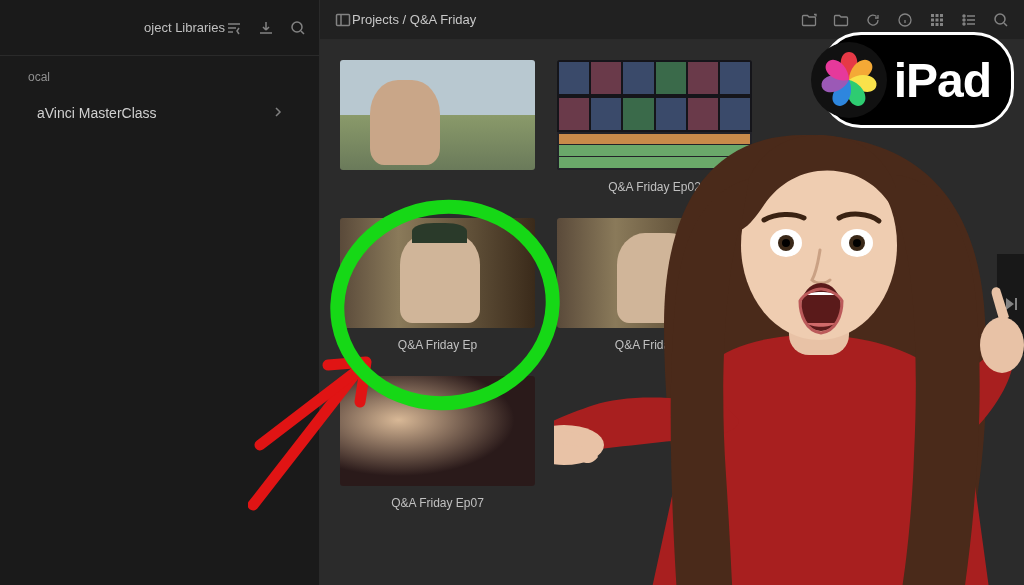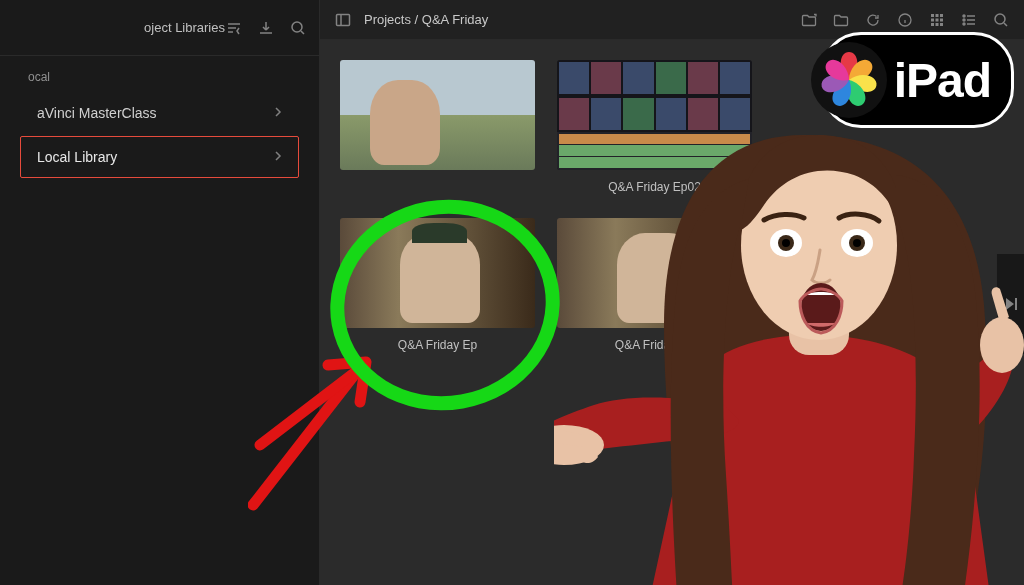--- a/index.html
+++ b/index.html
@@ -89,21 +89,20 @@
       display: flex;
       align-items: center;
       justify-content: space-between;
       padding: 8px 14px;
       border-bottom: 1px solid #2a2a2a;
       height: 40px;
     }
     .main-header-left {
       display: flex;
       align-items: center;
-      gap: 12px;
     }
     .breadcrumb {
       font-size: 13px;
       color: #c8c8c8;
     }
     .main-header-right {
       display: flex;
       gap: 14px;
       align-items: center;
     }
@@ -295,28 +294,20 @@
             <circle cx="7" cy="7" r="5"></circle>
               <path d="M11 11l3 3"></path>
           </svg>
         </span>
       </div>
     </div>
     <div class="sidebar-section">
       <div class="section-label">ocal</div>
       <div class="sidebar-item">
         <span>aVinci MasterClass</span>
-        <span class="chevron">
-          <svg width="8" height="12" viewBox="0 0 8 12" fill="none" stroke="currentColor" stroke-width="1.5">
-              <path d="M2 2l4 4-4 4"></path>
-            </svg>
-        </span>
-      </div>
-      <div class="sidebar-item selected">
-        <span>Local Library</span>
         <span class="chevron">
           <svg width="8" height="12" viewBox="0 0 8 12" fill="none" stroke="currentColor" stroke-width="1.5">
               <path d="M2 2l4 4-4 4"></path>
             </svg>
         </span>
       </div>
     </div>
   </div>
 
   <div class="main">
@@ -432,20 +423,24 @@
         <div class="project-card">
           <div class="thumbnail scene-indoor"></div>
           <div class="project-title">Q&amp;A Friday Ep</div>
         </div>
 
         <div class="project-card" style="visibility:hidden">
           <div class="thumbnail"></div>
           <div class="project-title"></div>
         </div>
 
+        <div class="project-card">
+          <div class="thumbnail scene-dark"></div>
+          <div class="project-title">Q&amp;A Friday Ep07</div>
+        </div>
 
       </div>
     </div>
   </div>
 
 </div>
 
 <div class="mini-panel">
   <span class="icon-btn">
     <svg width="16" height="16" viewBox="0 0 16 16" fill="currentColor">

